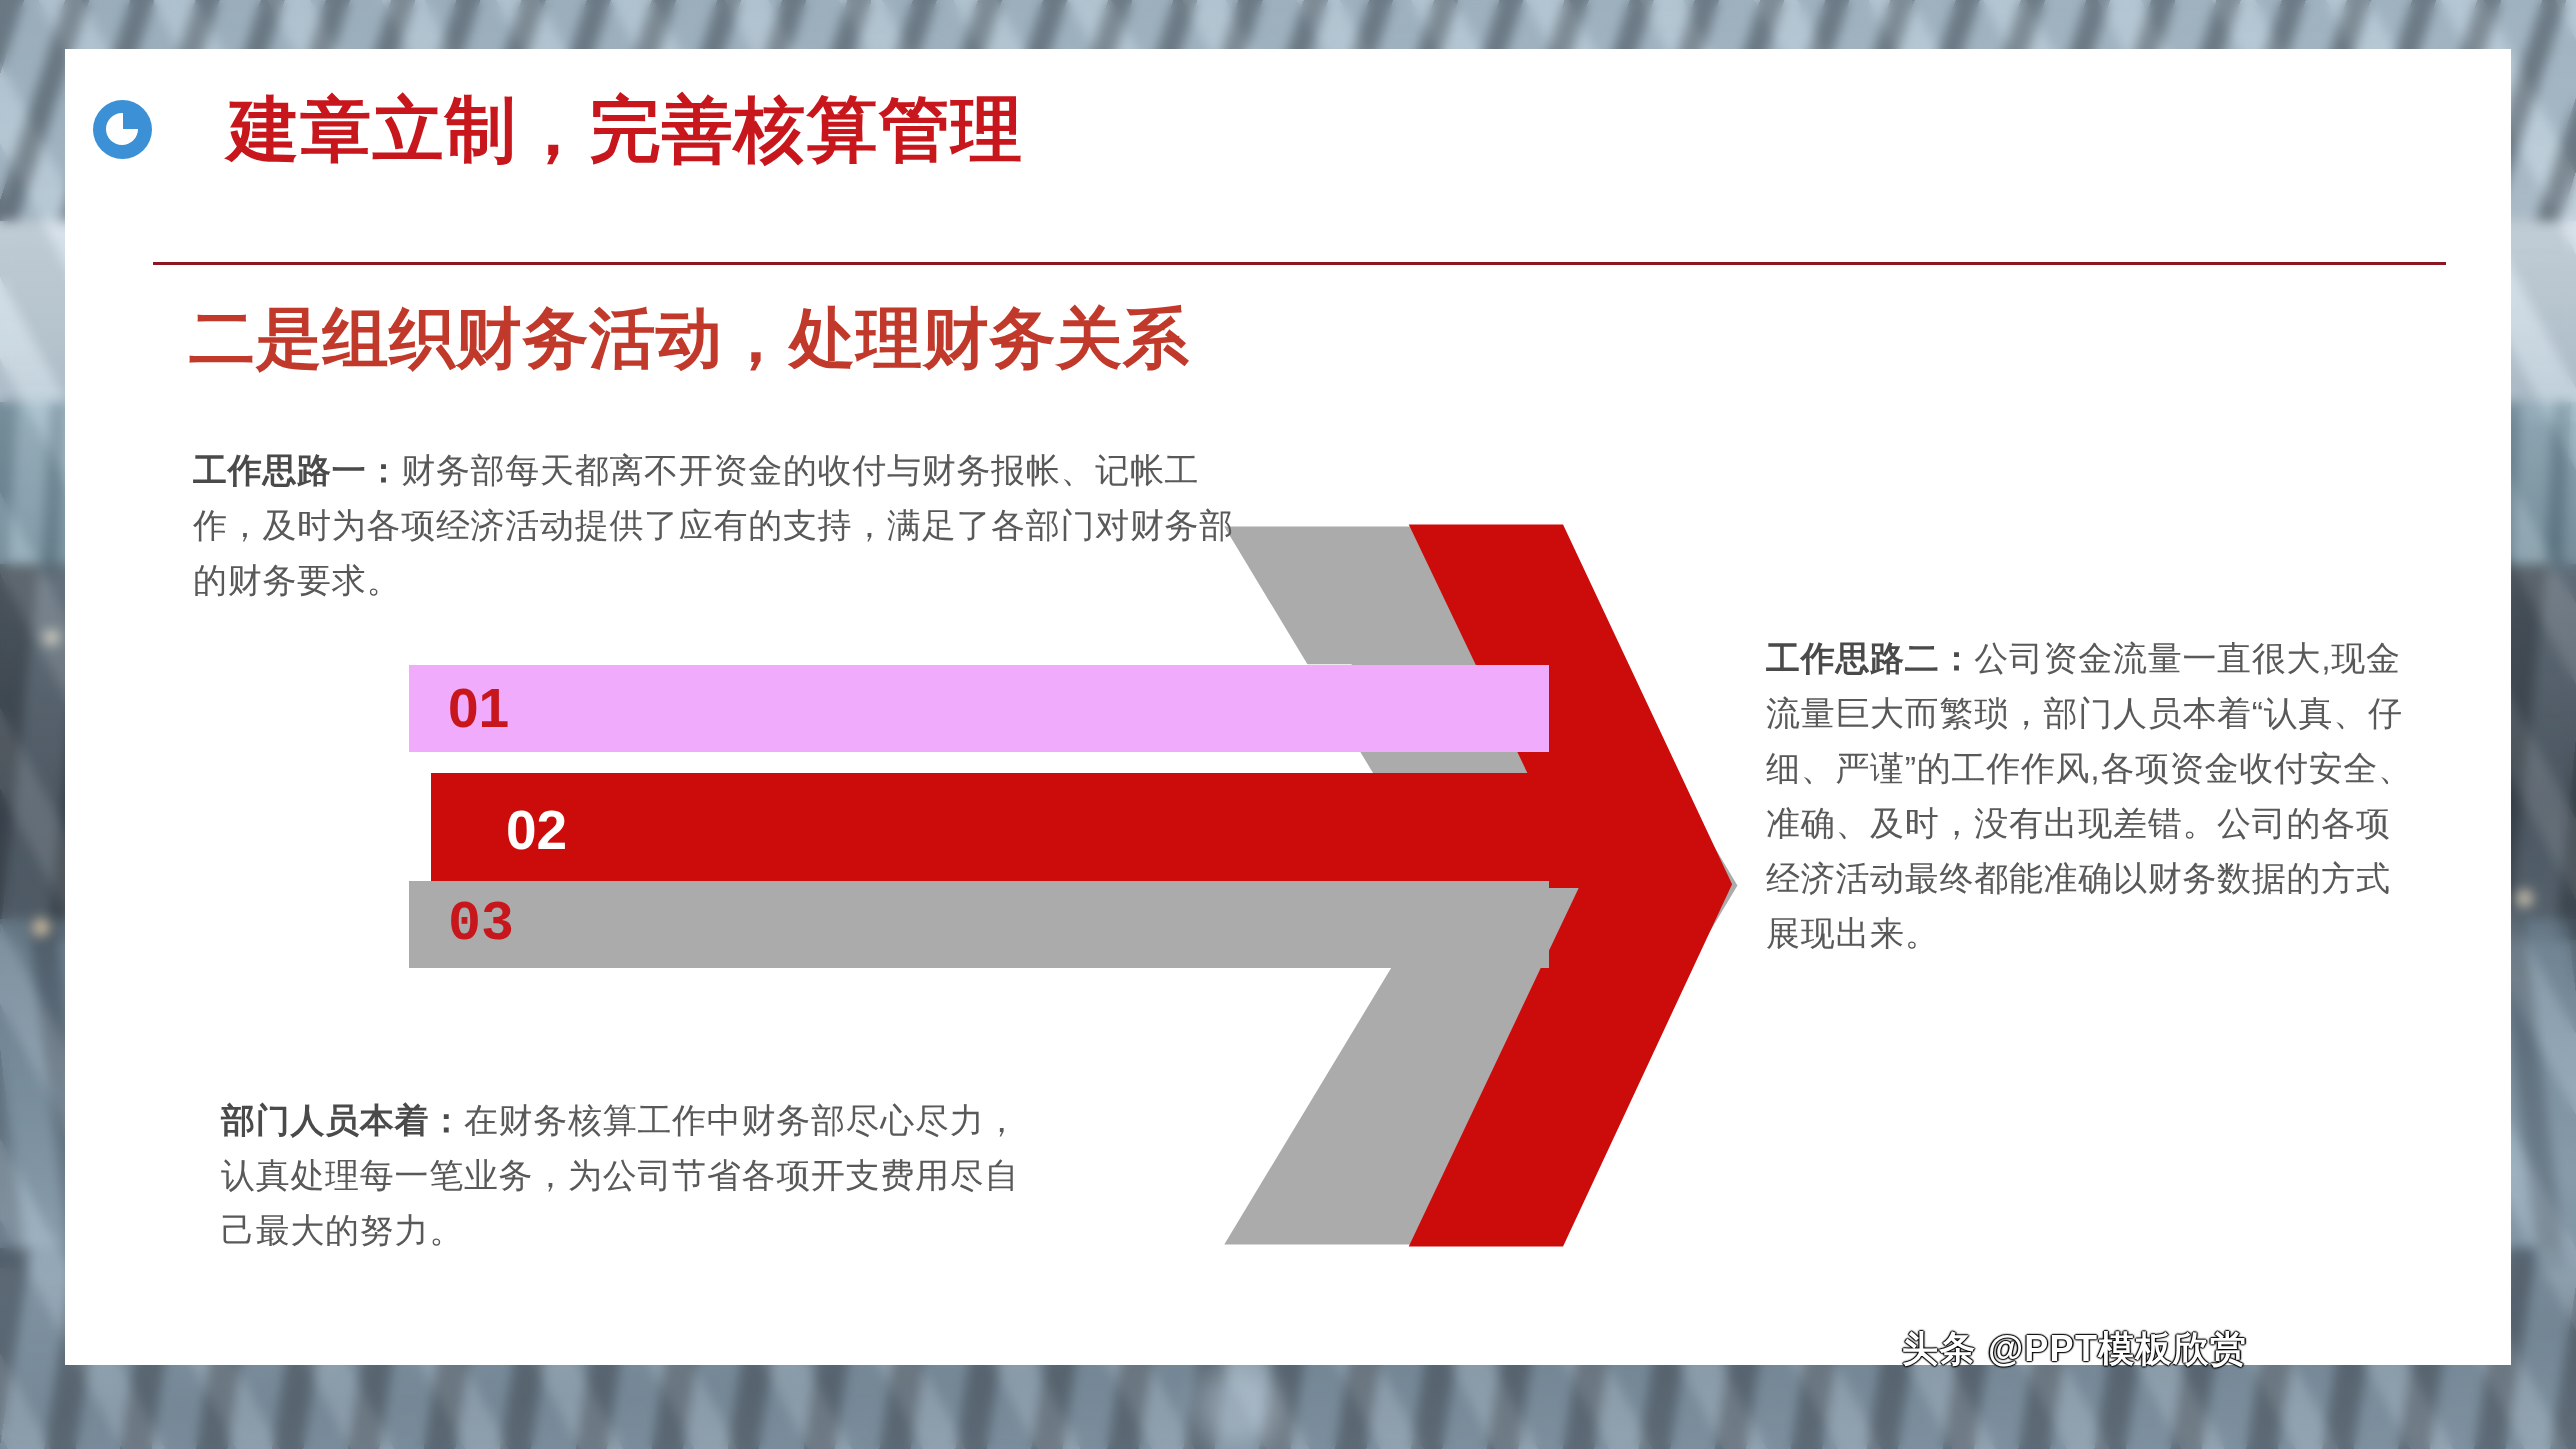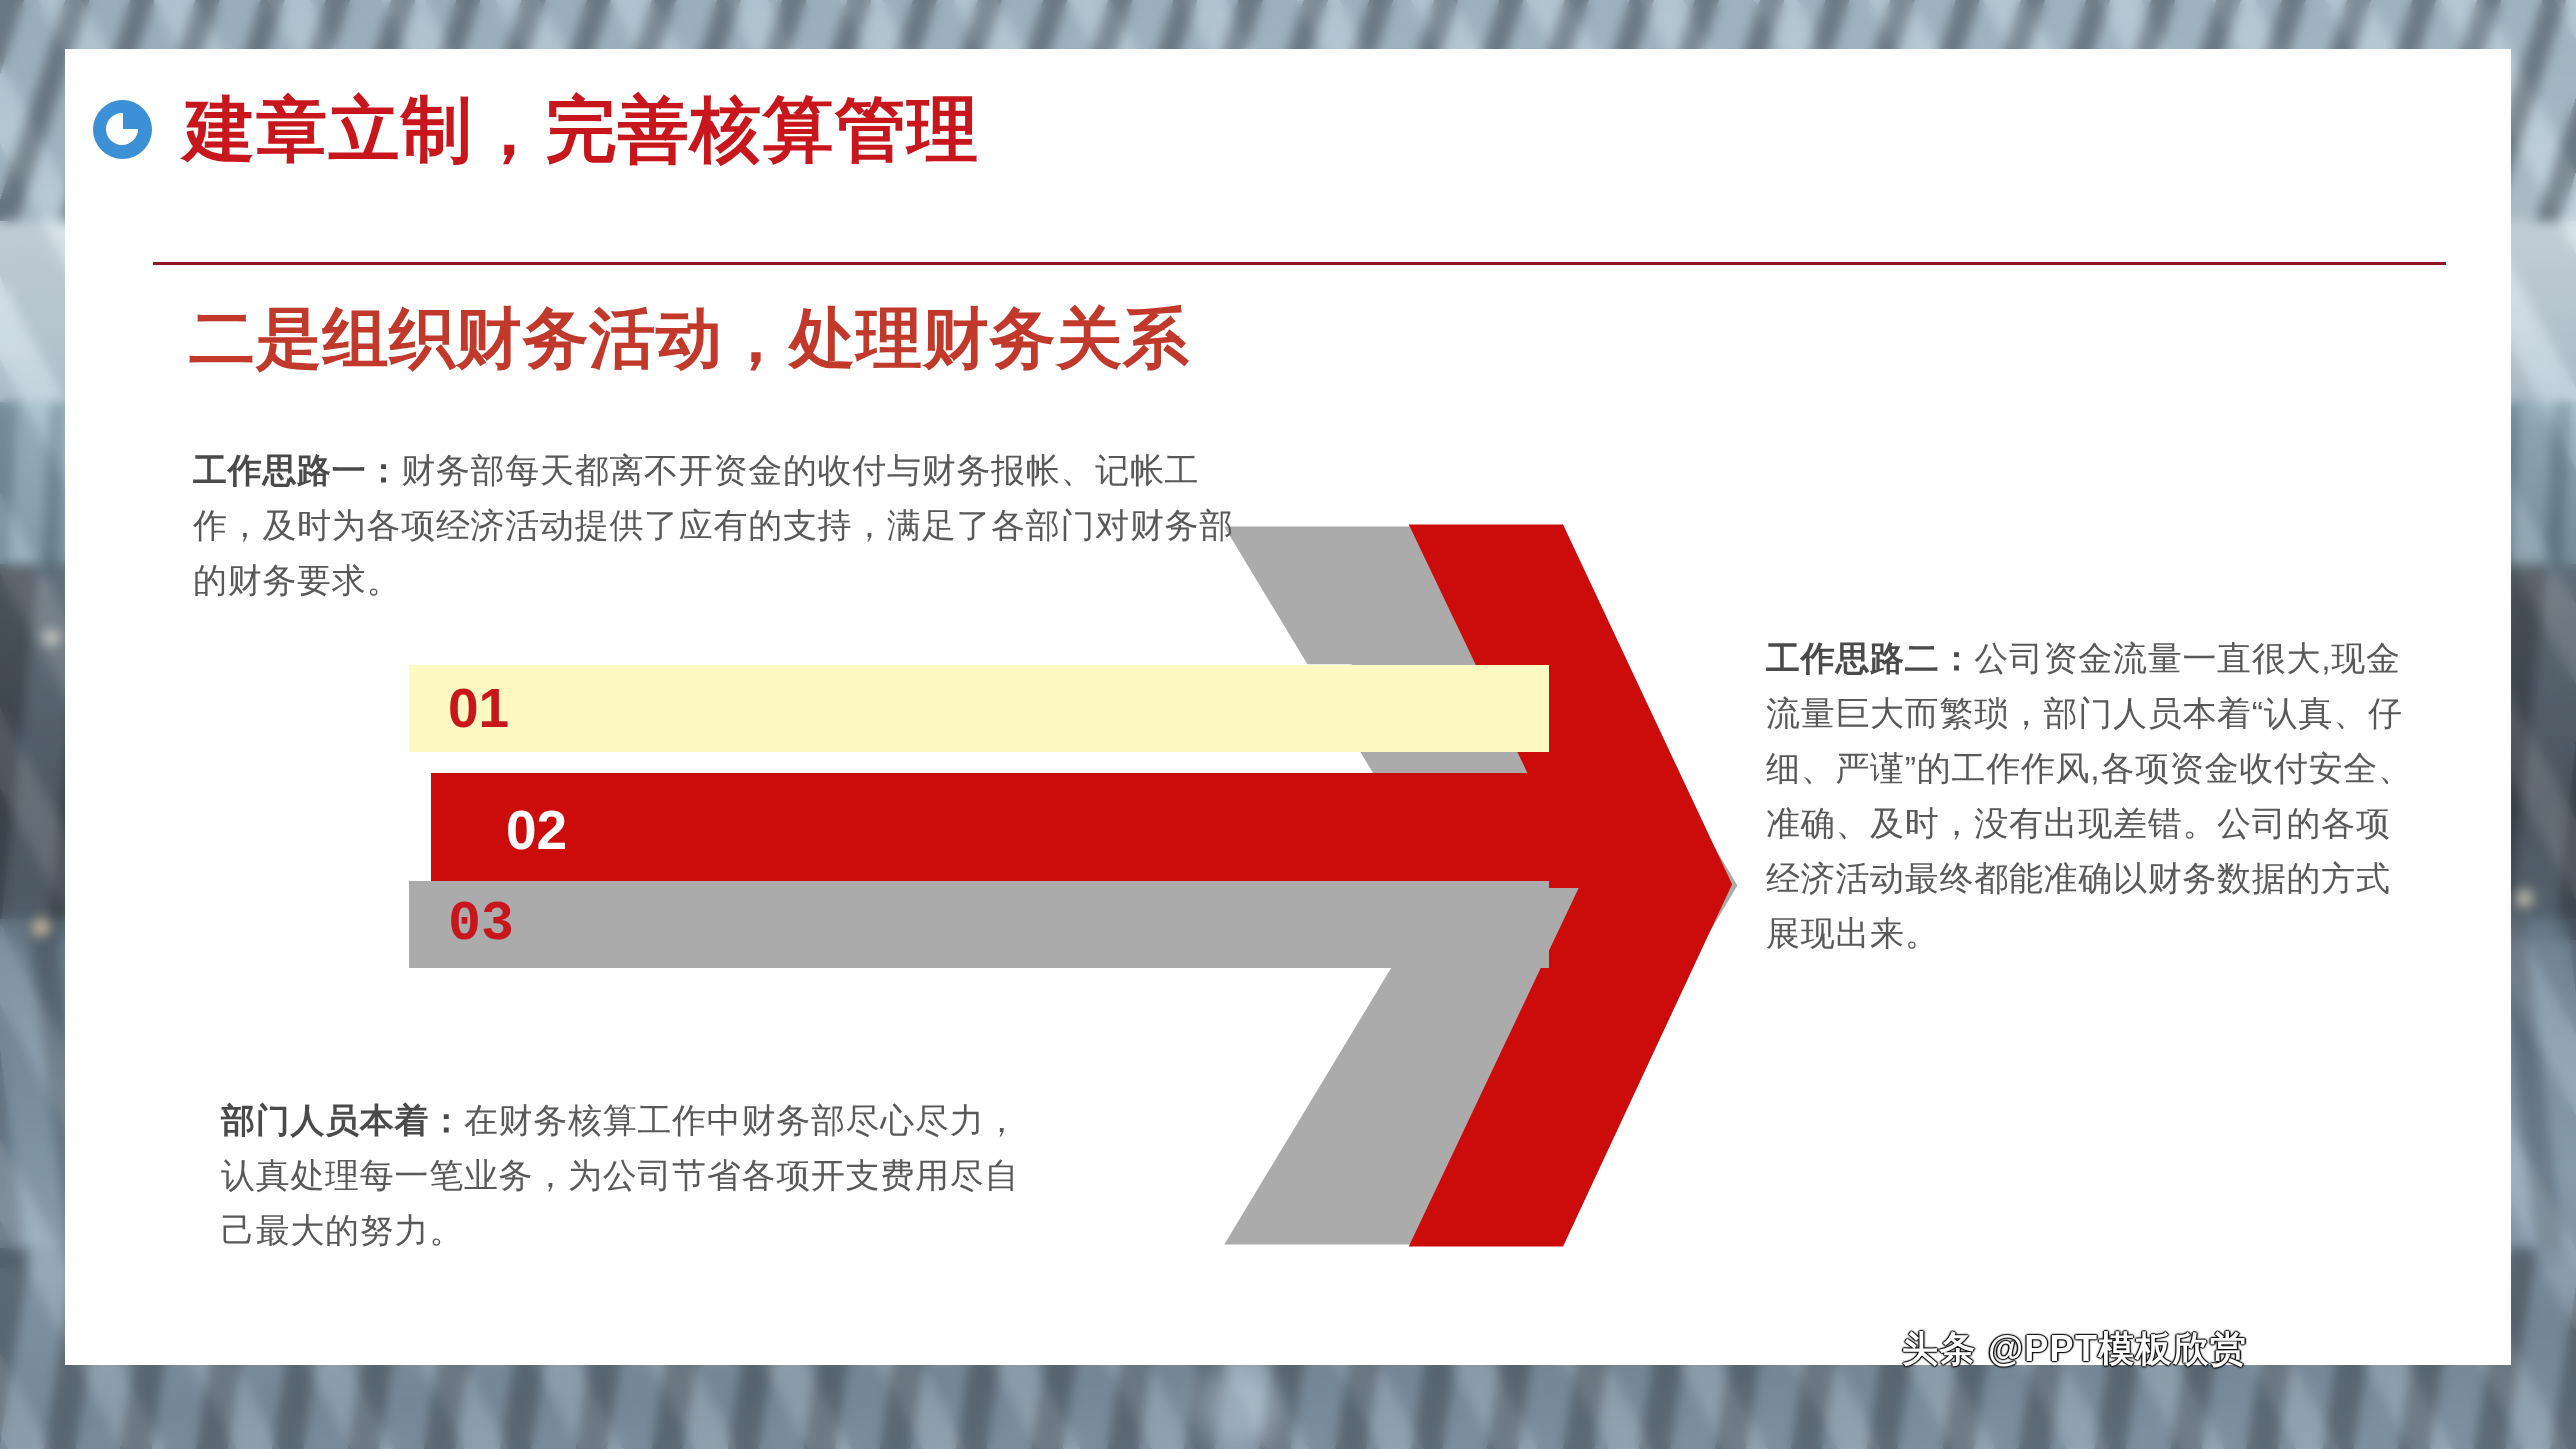--- a/index.html
+++ b/index.html
@@ -70,21 +70,21 @@
     background:linear-gradient(180deg,rgba(205,221,232,.30),rgba(90,104,116,.16) 55%,rgba(168,186,200,.28));
   }
 
   
   #card{
     position:absolute;left:65px;top:49px;width:2446px;height:1316px;
     background:#ffffff;
   }
 
   
-  #title-row{position:absolute;left:93px;top:94px;display:flex;align-items:center;}
+  #title-row{position:absolute;left:93px;top:94px;display:flex;align-items:center;gap:44px;}
   .pie-icon{width:59px;height:59px;position:relative;flex:0 0 auto;}
   .pie-icon .disc{
     position:absolute;inset:0;border-radius:50%;background:#3b90d6;
   }
   .pie-icon .hole{
     position:absolute;left:13.4px;top:13.4px;width:32px;height:32px;border-radius:50%;
     background:#ffffff;
   }
   .pie-icon .wedge{
     position:absolute;left:29.5px;top:13.4px;width:16px;height:16px;
@@ -105,21 +105,21 @@
     letter-spacing:0.7px;white-space:nowrap;
   }
 
   
   #stage{position:absolute;left:0;top:0;width:2576px;height:1449px;pointer-events:none;}
   #stage svg{position:absolute;left:0;top:0;}
 
   
   .bar{position:absolute;display:flex;align-items:center;}
   .bar .num{font-size:55px;font-weight:700;line-height:1;}
-  #bar-01{left:409px;top:665px;width:1140px;height:87px;background:#fef9c3;}
+  #bar-01{left:409px;top:665px;width:1140px;height:87px;background:#f0abfc;}
   #bar-01 .num{margin-left:39px;color:#C8161D;}
   #bar-02{left:431px;top:773px;width:1194px;height:115px;background:#CC0B0B;}
   #bar-02 .num{margin-left:75px;color:#ffffff;}
   #bar-03{left:409px;top:881px;width:1140px;height:87px;background:#ABABAB;font-family:Liberation Mono, monospace;}
   #bar-03 .num{margin-left:39px;color:#C8161D;}
 
   
   .body-text{
     position:absolute;color:#595959;font-size:34px;line-height:1.62;
     letter-spacing:0.7px;

